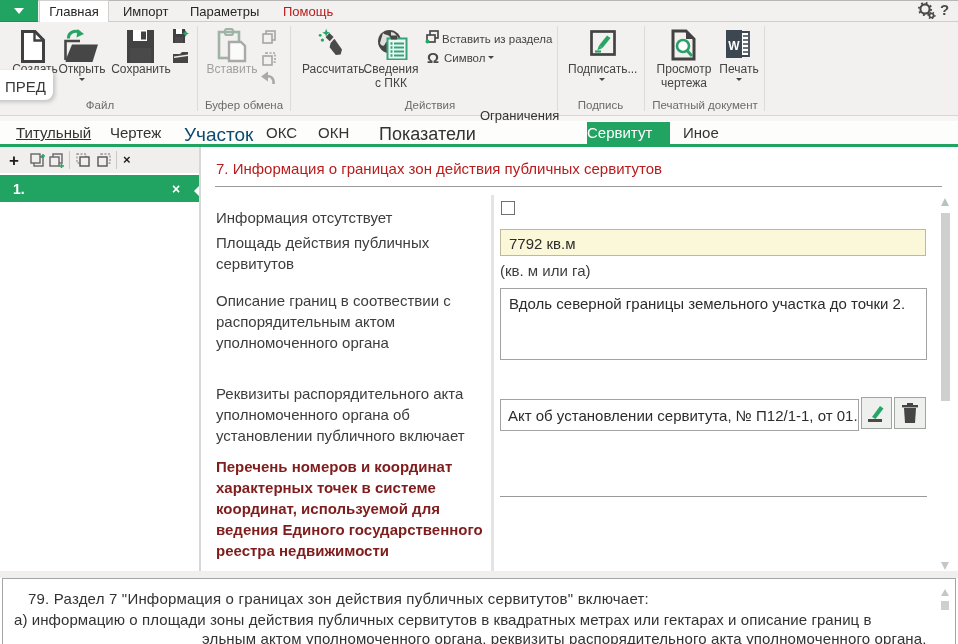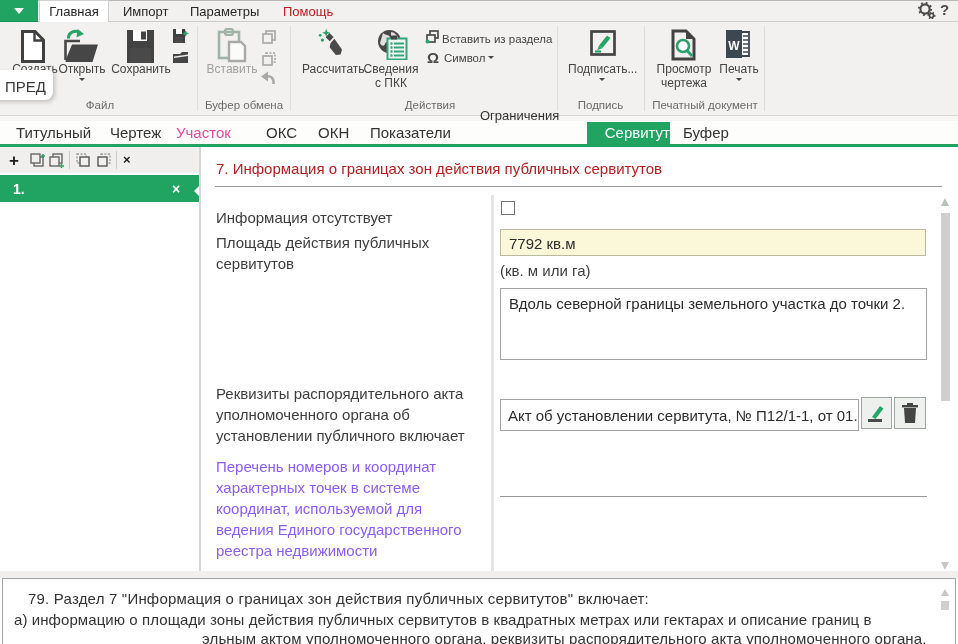--- a/index.html
+++ b/index.html
@@ -163,29 +163,29 @@
     <text x="8" y="19.5" font-family="Liberation Sans" font-size="12" font-weight="bold" fill="#fff" text-anchor="middle">W</text>
   </svg>
   <div class="lbl" style="left:706px;top:62px;width:66px;">Печать</div>
   <div class="abs" style="left:736px;top:78px;width:0;height:0;border-left:3px solid transparent;border-right:3px solid transparent;border-top:3.5px solid #454545;"></div>
 
   <div class="abs" style="left:-10px;top:70px;width:63px;height:30px;background:#fff;border-radius:0 4px 8px 4px;box-shadow:2px 2px 4px rgba(0,0,0,0.2);"></div>
   <div class="abs" style="left:5px;top:78px;font-size:15px;color:#3a3a3a;">ПРЕД</div>
 
   <div class="abs" style="left:0;top:122px;width:958px;height:22px;background:#fdfdfc;"></div>
   <div class="abs" style="left:0;top:144px;width:958px;height:3px;background:#21a361;"></div>
-  <div class="abs" style="left:16px;top:124px;font-size:15px;color:#333;">Титульный</div>
+  <div class="abs" style="left:16px;top:124px;font-size:15px;color:#333;text-decoration:underline;">Титульный</div>
   <div class="abs" style="left:110px;top:124px;font-size:15px;color:#333;">Чертеж</div>
-  <div class="abs" style="left:176px;top:124px;font-size:15px;color:#ec4899;">Участок</div>
+  <div class="abs" style="left:184px;top:124px;font-size:19px;color:#0c4a6e;">Участок</div>
   <div class="abs" style="left:266px;top:124px;font-size:15px;color:#333;">ОКС</div>
   <div class="abs" style="left:318px;top:124px;font-size:15px;color:#333;">ОКН</div>
-  <div class="abs" style="left:370px;top:124px;font-size:15px;color:#333;">Показатели</div>
+  <div class="abs" style="left:379px;top:124px;font-size:18px;color:#333;">Показатели</div>
   <div class="abs" style="left:480px;top:108px;font-size:13px;color:#333;">Ограничения</div>
-  <div class="abs" style="left:587px;top:122px;width:83px;height:22px;background:#21a361;color:#fff;font-size:15px;text-align:right;line-height:22px;">Сервитут</div>
-  <div class="abs" style="left:683px;top:124px;font-size:15px;color:#333;">Буфер</div>
+  <div class="abs" style="left:587px;top:122px;width:83px;height:22px;background:#21a361;color:#fff;font-size:15px;text-align:left;line-height:22px;">Сервитут</div>
+  <div class="abs" style="left:683px;top:124px;font-size:15px;color:#333;">Иное</div>
 
   <div class="abs" style="left:0;top:147px;width:199px;height:26px;background:#f0efed;"></div>
 
   <div class="abs" style="left:9px;top:151px;font-size:17px;font-weight:bold;color:#1d1d1d;">+</div>
   <svg class="abs" style="left:30px;top:153px;" width="15" height="15" viewBox="0 0 15 15">
     <rect x="4" y="4" width="9" height="9" fill="none" stroke="#666" stroke-width="1.4"></rect>
     <rect x="1" y="1" width="9" height="9" fill="#f0efed" stroke="#666" stroke-width="1.4"></rect>
     <path d="M11 3 H15 M13 1 V5" stroke="#27a567" stroke-width="1.6"></path>
   </svg>
   <svg class="abs" style="left:49px;top:153px;" width="15" height="15" viewBox="0 0 15 15">
@@ -217,41 +217,42 @@
   <div class="abs" style="left:491px;top:195px;width:3px;height:376px;background:#e4e4e4;"></div>
 
   <div class="formlbl" style="left:216px;top:207px;">Информация отсутствует</div>
   <div class="abs" style="left:501px;top:201px;width:12px;height:12px;background:#fff;border:1px solid #707070;"></div>
 
   <div class="formlbl" style="left:216px;top:232px;width:230px;">Площадь действия публичных сервитутов</div>
   <div class="abs" style="left:500px;top:229px;width:426px;height:27px;background:#fbf8da;border:1px solid #bcba9e;box-sizing:border-box;"></div>
   <div class="abs" style="left:509px;top:235px;font-size:15px;color:#2c2c2c;">7792 кв.м</div>
   <div class="abs" style="left:500px;top:262px;font-size:15px;color:#3d3d3d;">(кв. м или га)</div>
 
+  <div class="formlbl" style="left:216px;top:290px;width:250px;">Описание границ в соотвествии с распорядительным актом уполномоченного органа</div>
   <div class="abs" style="left:500px;top:288px;width:427px;height:72px;background:#fff;border:1px solid #a2a2a2;box-sizing:border-box;"></div>
   <div class="abs" style="left:509px;top:295px;font-size:15px;color:#2c2c2c;">Вдоль северной границы земельного участка до точки 2.</div>
 
   <div class="formlbl" style="left:216px;top:383px;width:260px;">Реквизиты распорядительного акта уполномоченного органа об установлении публичного включает</div>
   <div class="abs" style="left:500px;top:399px;width:359px;height:32px;background:#fff;border:1px solid #a2a2a2;box-sizing:border-box;"></div>
   <div class="abs" style="left:508px;top:407px;font-size:15px;color:#2c2c2c;">Акт об установлении сервитута, № П12/1-1, от 01.</div>
 
   <div class="abs" style="left:861px;top:397px;width:31px;height:32px;background:#eef0ed;border:1px solid #9fa5a0;box-sizing:border-box;"></div>
   <svg class="abs" style="left:866px;top:403px;" width="21" height="20" viewBox="0 0 21 20">
     <path d="M6 14 L14 3 L17.5 5.5 L9.5 16 Z" fill="#27a567"></path>
     <path d="M2 17.5 H16" stroke="#4a4a4a" stroke-width="3"></path>
   </svg>
 
   <div class="abs" style="left:894px;top:397px;width:32px;height:32px;background:#eef0ed;border:1px solid #9fa5a0;box-sizing:border-box;"></div>
   <svg class="abs" style="left:901px;top:402px;" width="18" height="22" viewBox="0 0 18 22">
     <path d="M3 6 H15 L14 21 H4 Z" fill="#454545"></path>
     <rect x="1" y="3" width="16" height="2.4" fill="#454545"></rect>
     <rect x="6" y="1" width="6" height="2.5" fill="#454545"></rect>
   </svg>
 
-  <div class="formlbl" style="left:216px;top:456px;font-weight:normal;color:#8b5cf6;white-space:nowrap;">Перечень номеров и координат<br>характерных точек в системе<br>координат, используемой для<br>ведения Единого государственного<br>реестра недвижимости</div>
+  <div class="formlbl" style="left:216px;top:456px;font-weight:bold;color:#7f1d1d;white-space:nowrap;">Перечень номеров и координат<br>характерных точек в системе<br>координат, используемой для<br>ведения Единого государственного<br>реестра недвижимости</div>
   <div class="abs" style="left:500px;top:496px;width:427px;height:1px;background:#999;"></div>
 
   <div class="abs" style="left:941px;top:198px;width:9px;height:10px;">
     <div style="width:0;height:0;border-left:4.5px solid transparent;border-right:4.5px solid transparent;border-bottom:8px solid #b8c4bb;"></div>
   </div>
   <div class="abs" style="left:941px;top:213px;width:9px;height:188px;background:#cfcfcf;"></div>
   <div class="abs" style="left:941px;top:562px;width:9px;height:10px;">
     <div style="width:0;height:0;border-left:4.5px solid transparent;border-right:4.5px solid transparent;border-top:8px solid #c6c6c6;"></div>
   </div>
 

